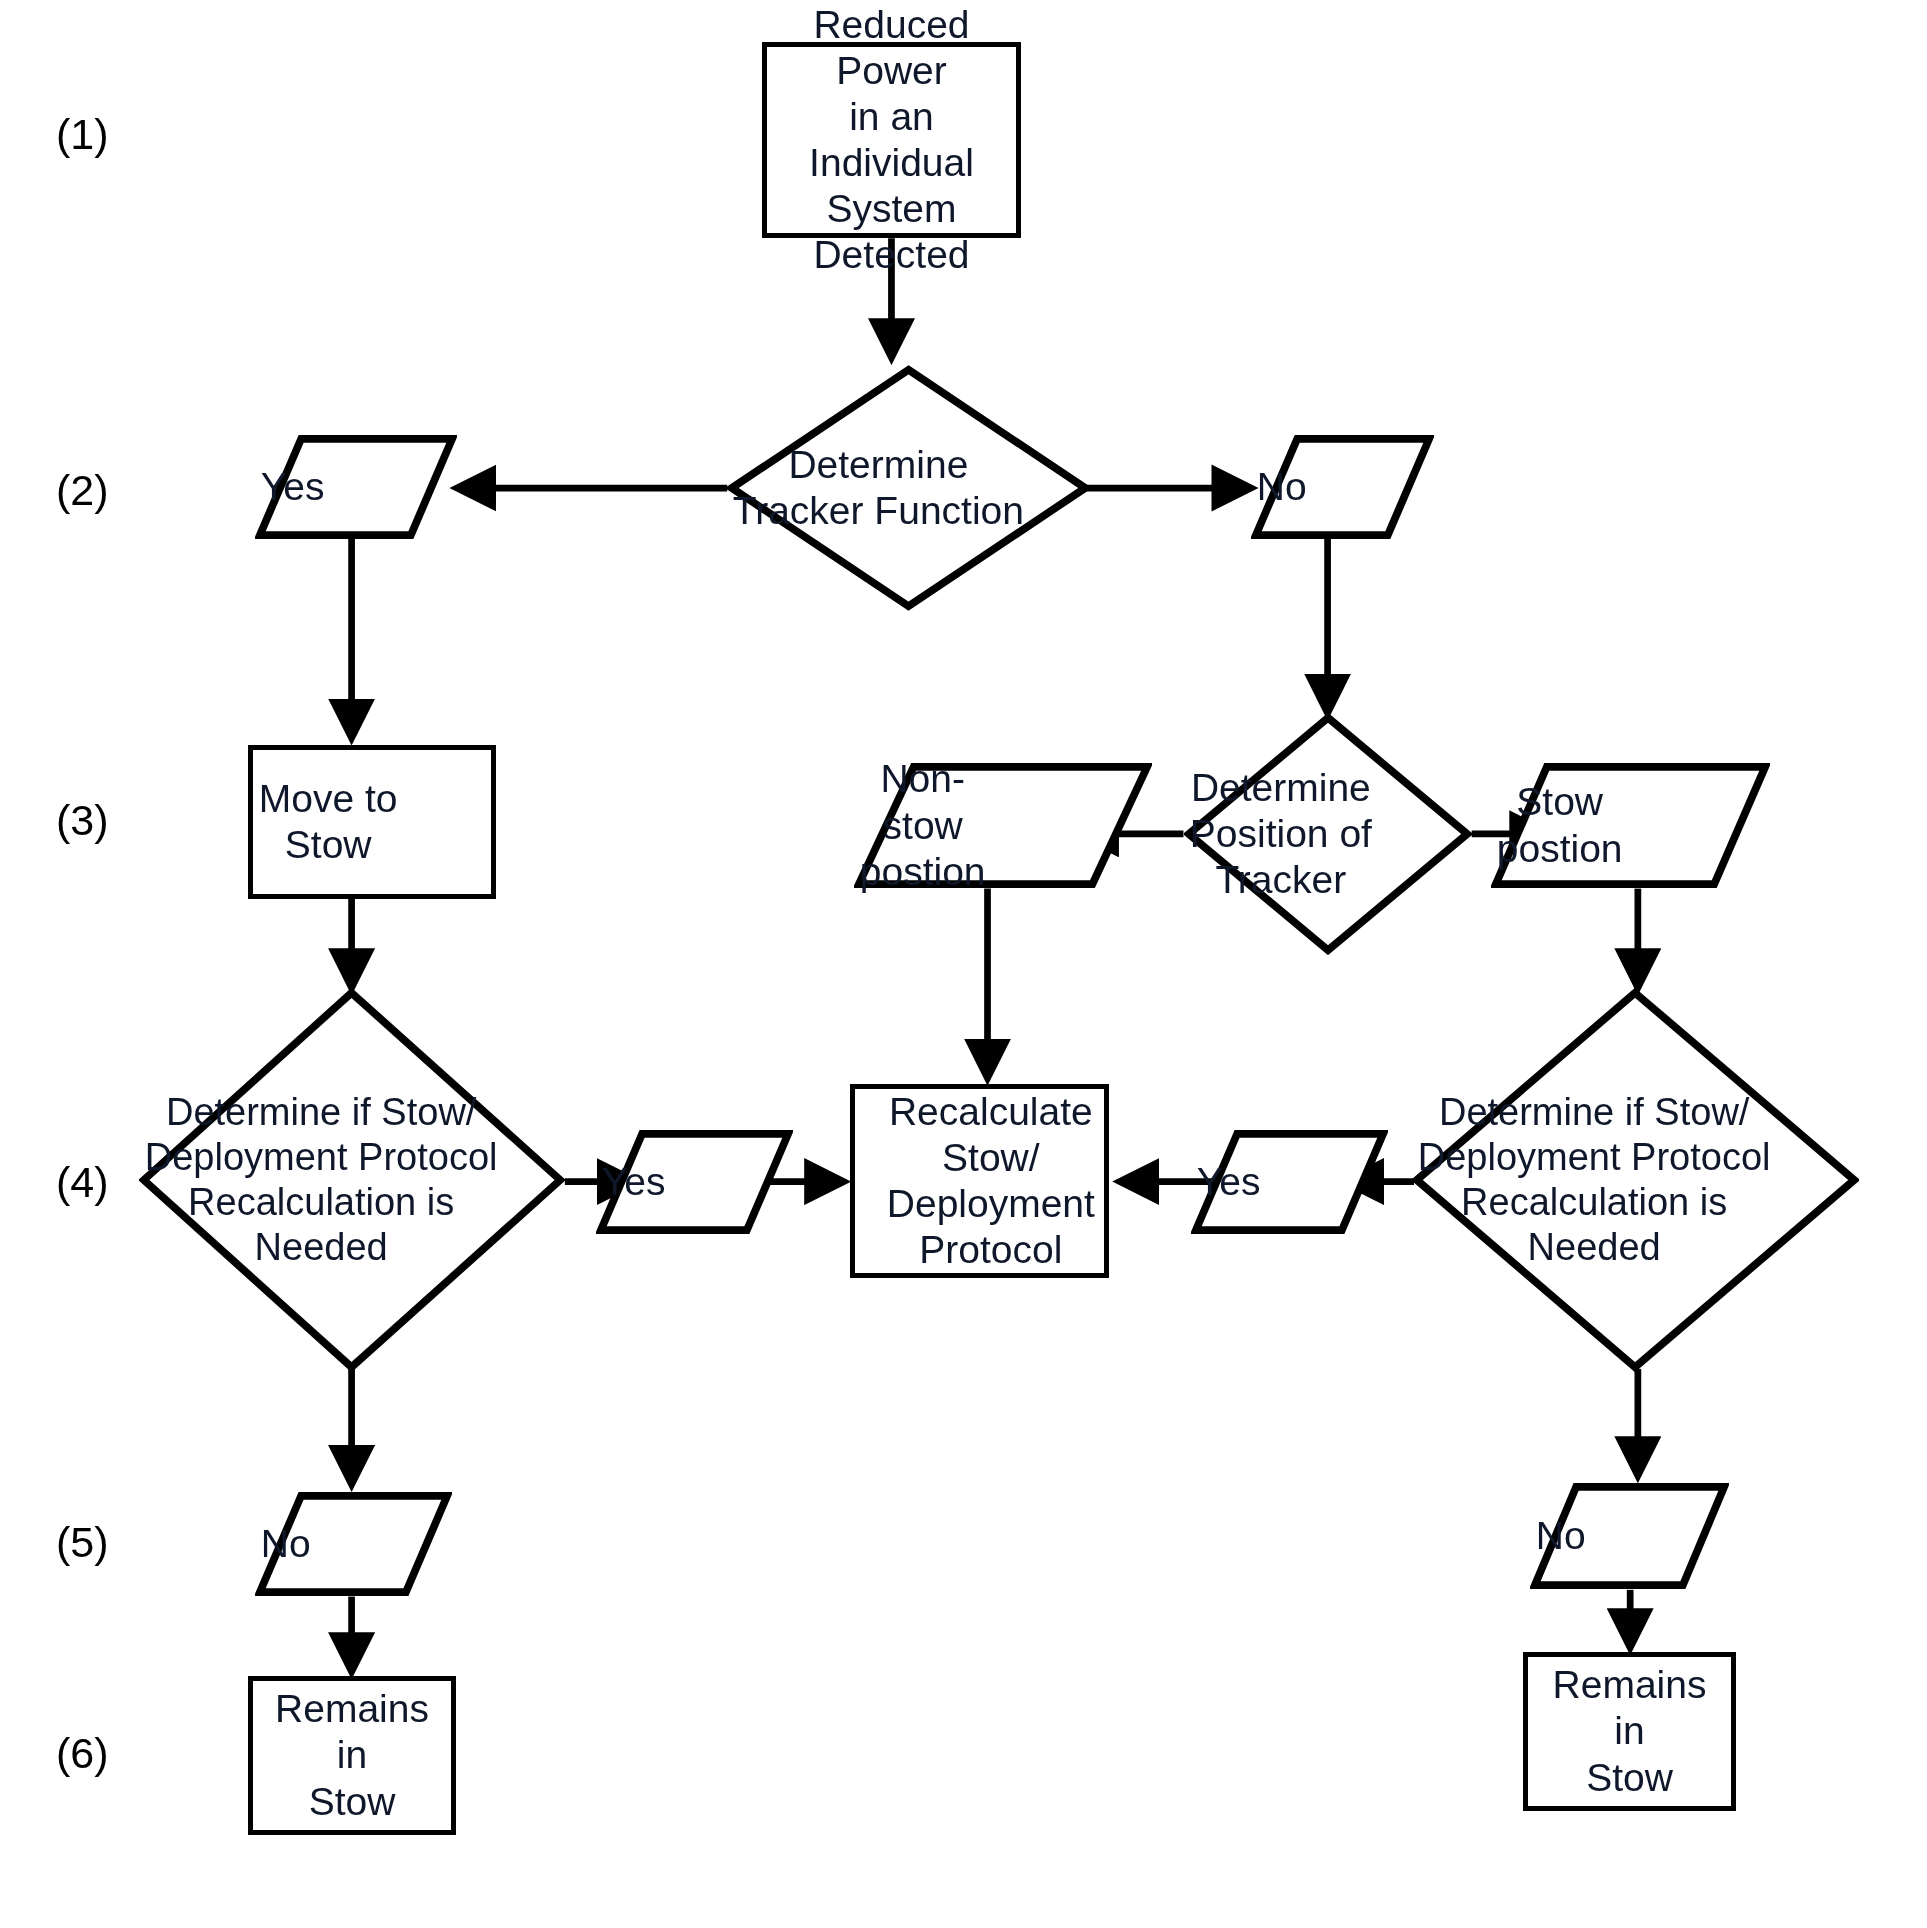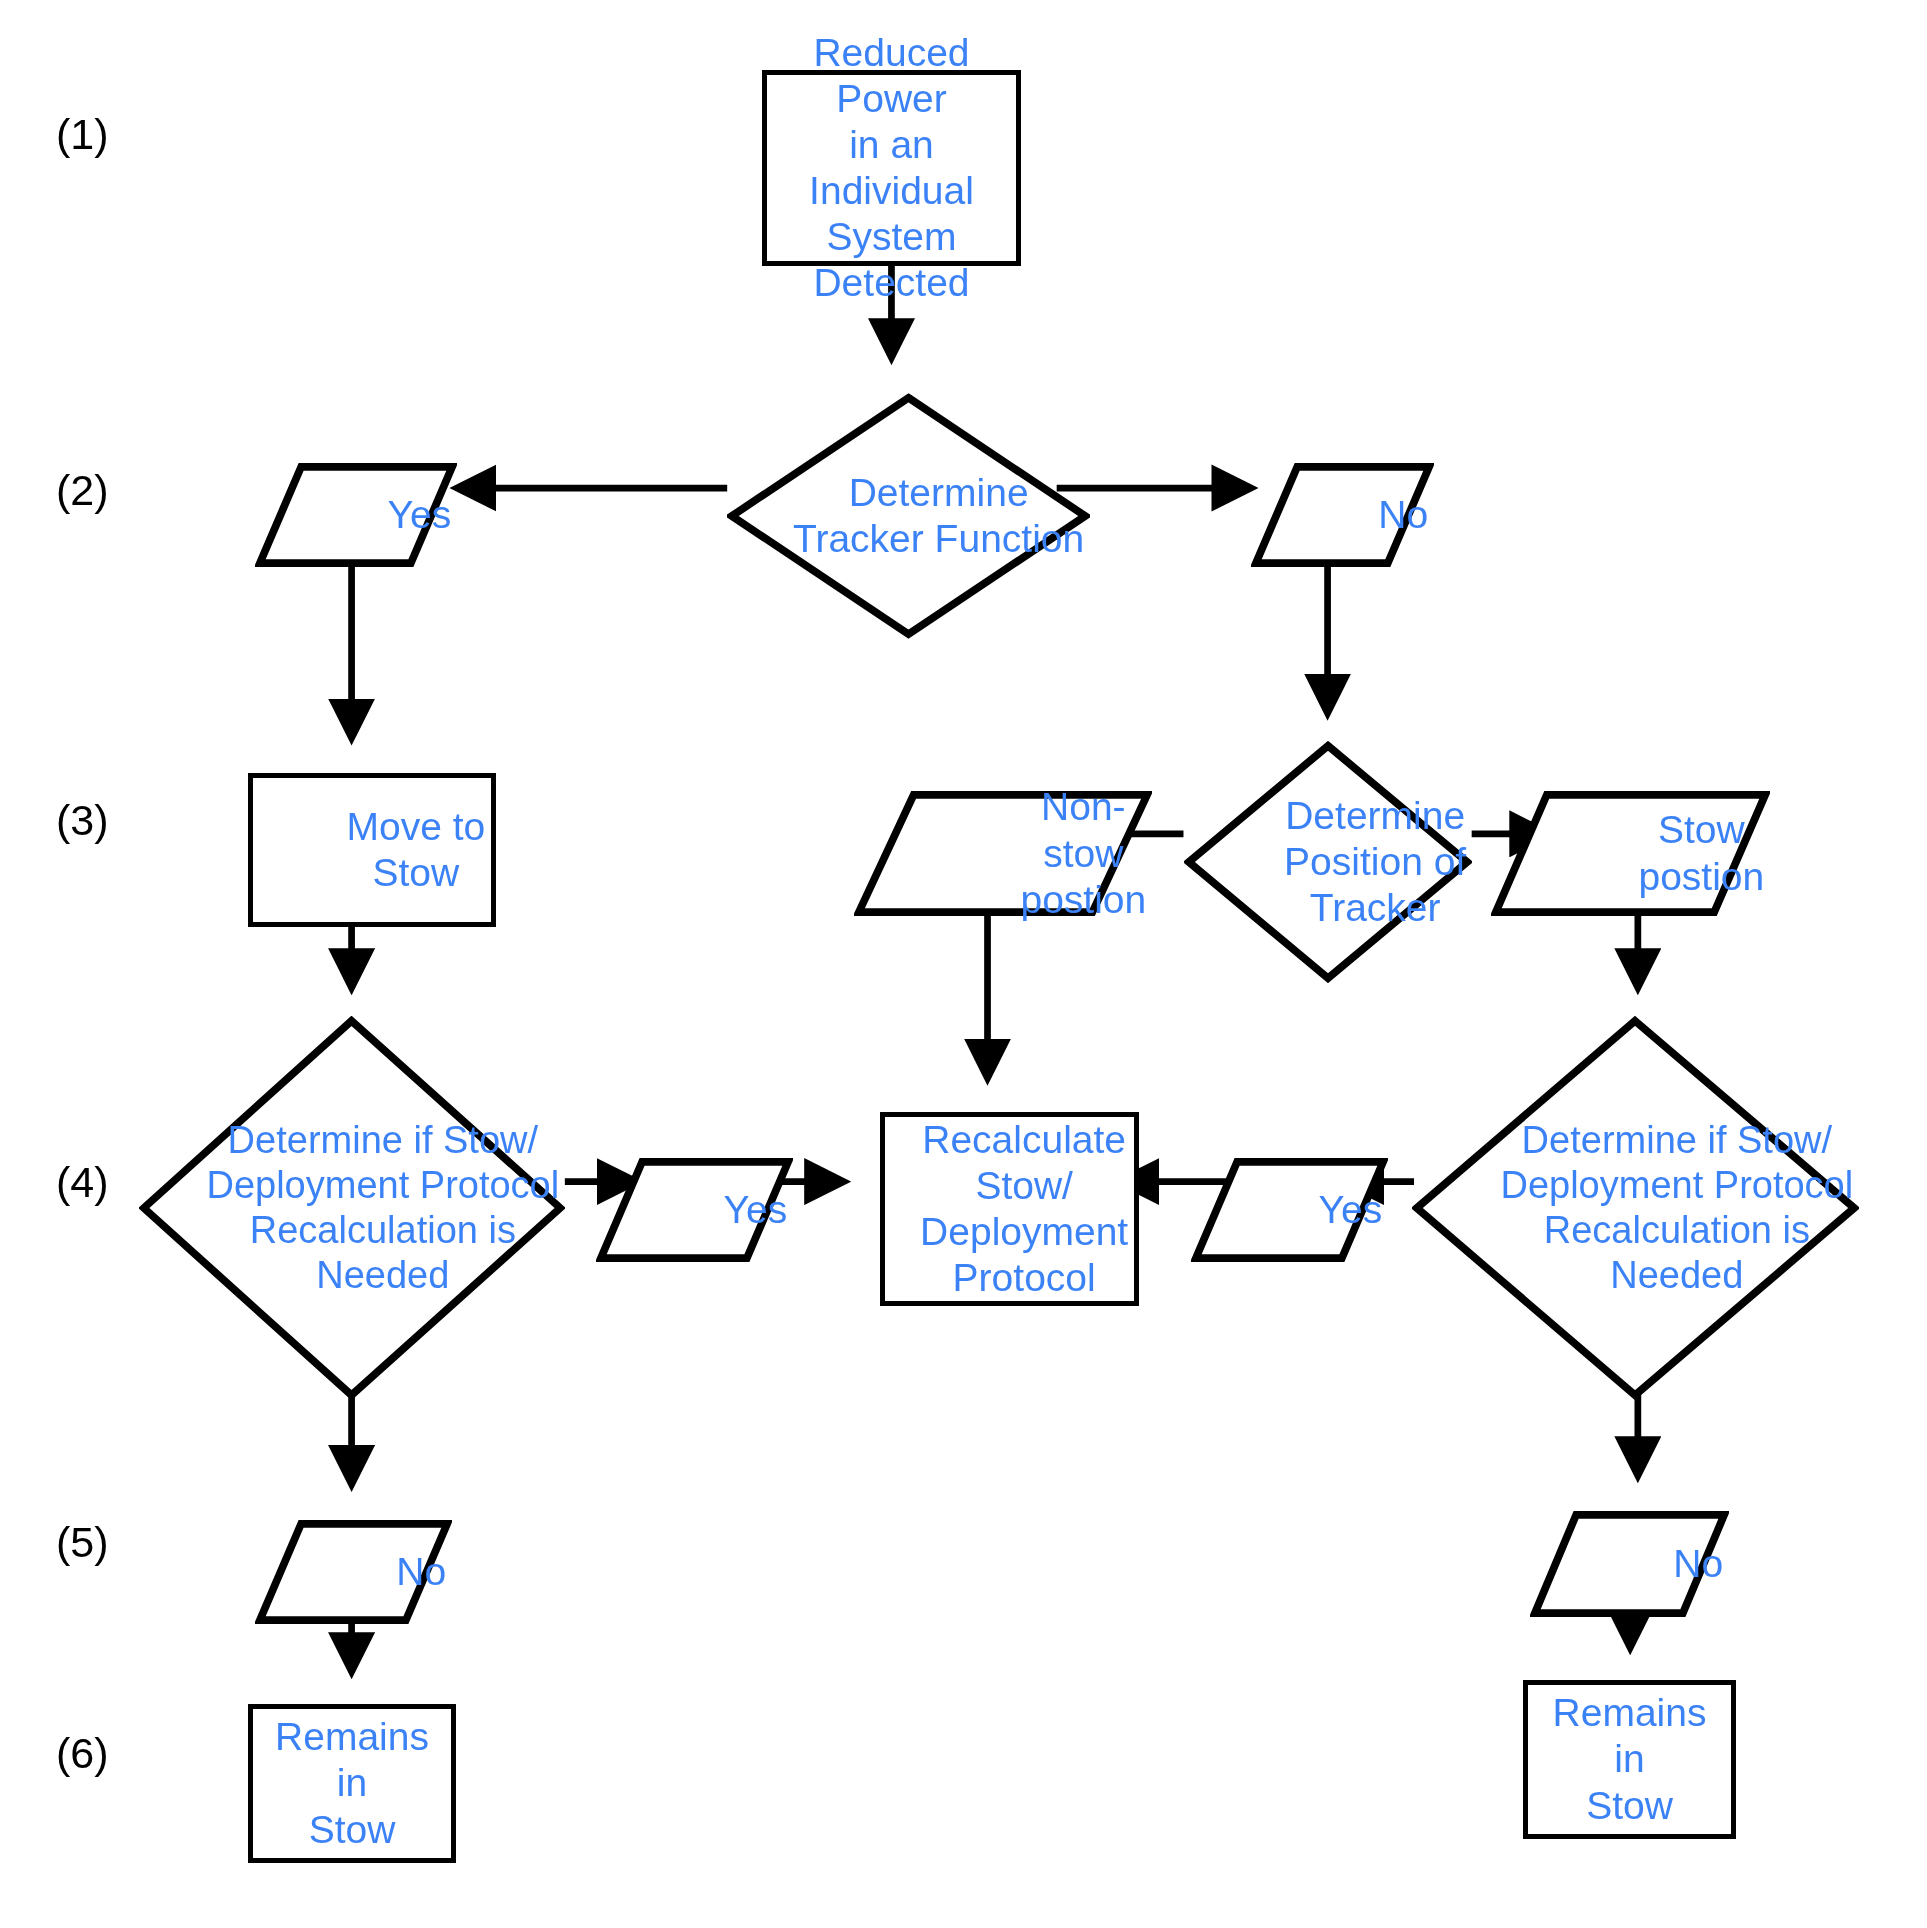--- a/index.html
+++ b/index.html
@@ -28,27 +28,26 @@
     font-size: 43px;
     color: #000000;
     font-family: "Liberation Sans", sans-serif;
     white-space: nowrap;
     line-height: 1;
   }
   .node {
     position: absolute;
     display: flex;
     align-items: center;
-    justify-content: flex-end;
+    justify-content: flex-start;
     text-align: center;
-    color: #3b82f6;
+    color: #0f172a;
     font-size: 39px;
     line-height: 1.18;
     box-sizing: border-box;
-    margin-top: 28px;
   }
   .node .lbl {
     position: relative;
     z-index: 3;
     padding: 0 5.8px;
   }
   
   .proc {
     border: 5.8px solid #000000;
     background: #ffffff;
@@ -181,21 +180,21 @@
     <span class="lbl">Determine if Stow/<br>Deployment Protocol<br>Recalculation is<br>Needed</span>
   </div>
 
   <div class="node io" style="left:596px; top:1129px; width:197px; height:106px;">
     <svg viewBox="0 0 205 110" preserveAspectRatio="none">
       <polygon points="48,5 200,5 157,105 5,105" fill="#ffffff" stroke="#000000" stroke-width="8"></polygon>
     </svg>
     <span class="lbl">Yes</span>
   </div>
 
-  <div class="node proc" style="left:880px; top:1084px; width:259px; height:194px;">
+  <div class="node proc" style="left:850px; top:1084px; width:259px; height:194px;padding-left:26px;">
     <span class="lbl">Recalculate<br>Stow/<br>Deployment<br>Protocol</span>
   </div>
 
   <div class="node io" style="left:1191px; top:1129px; width:197px; height:106px;">
     <svg viewBox="0 0 205 110" preserveAspectRatio="none">
       <polygon points="48,5 200,5 157,105 5,105" fill="#ffffff" stroke="#000000" stroke-width="8"></polygon>
     </svg>
     <span class="lbl">Yes</span>
   </div>
 

